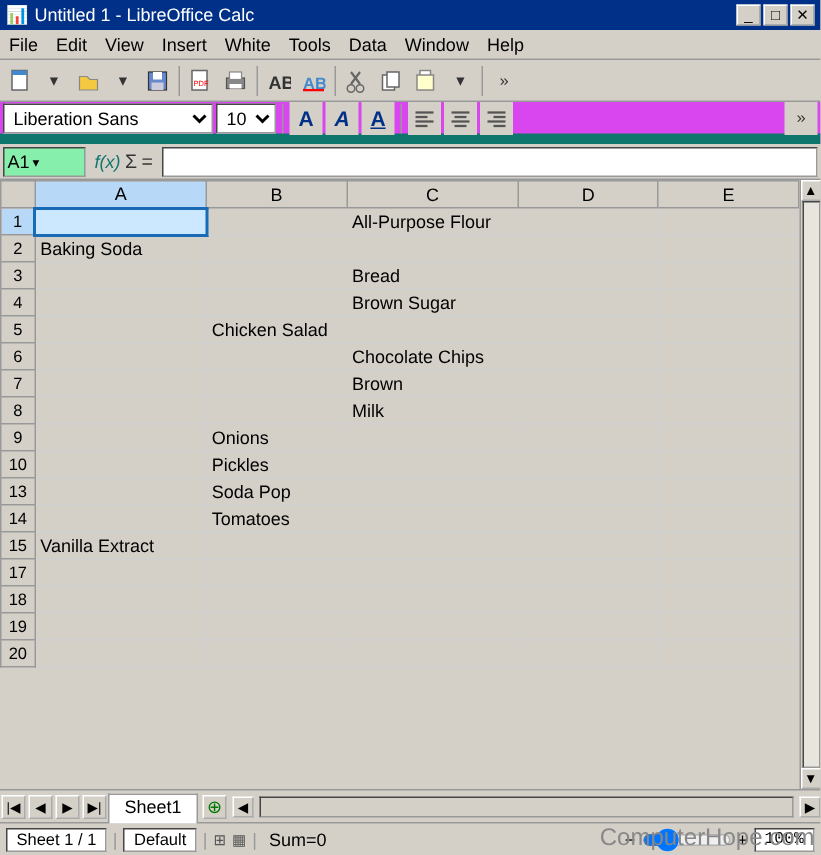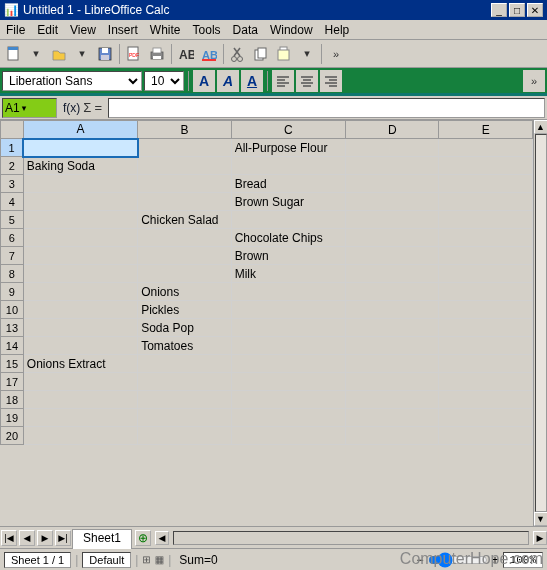--- a/index.html
+++ b/index.html
@@ -70,25 +70,25 @@
       border: 1px solid transparent;
       width: 22px; height: 22px;
       display: flex; align-items: center; justify-content: center;
       cursor: pointer;
       font-size: 11px;
       color: #333;
     }
 
     
     .fmt-toolbar {
-      background: #15803d;
+      background: #d946ef;
       display: flex;
       align-items: center;
       height: 28px;
-      border-bottom: 3px solid #0f766e;
+      border-bottom: 7px solid #0f766e;
       padding: 2px 2px;
       gap: 2px;
     }
     .font-select {
       width: 140px;
       height: 20px;
       font-size: 12px;
       border: 1px inset #999;
       background: white;
       padding: 0 2px;
@@ -119,21 +119,21 @@
       align-items: center;
       height: 24px;
       border-bottom: 1px solid #999;
       padding: 1px 2px;
       gap: 2px;
     }
     .cell-ref {
       width: 55px;
       height: 20px;
       border: 1px inset #999;
-      background: #84cc16;
+      background: #86efac;
       font-size: 12px;
       padding: 0 2px;
       display: flex; align-items: center;
     }
     .formula-icons {
       display: flex; align-items: center; gap: 3px;
       padding: 0 4px;
       font-size: 13px;
       color: #333;
     }
@@ -469,21 +469,21 @@
 
   <div class="tb-btn" style="margin-left:auto;">»</div>
 </div>
 
 <div class="formula-bar">
   <div class="cell-ref">
     <span>A1</span>
     <span style="font-size:9px; margin-left:2px;">▾</span>
   </div>
   <div class="formula-icons">
-    <span style="cursor:pointer; color:#0f172a; font-size:12px; ">f(x)</span>
+    <span style="cursor:pointer; color:#0f766e; font-size:12px; font-style:italic;">f(x)</span>
     <span style="cursor:pointer; color:#333; font-size:13px;">Σ</span>
     <span style="cursor:pointer; color:#333; font-size:13px;">=</span>
   </div>
   <input class="formula-input" type="text" value="" style="">
 </div>
 
 <div class="main-area">
   <div class="grid-scroll-area">
     <div style="flex:1; overflow:hidden;">
       <table class="spreadsheet">
@@ -589,21 +589,21 @@
             <tr>
               <td class="row-header">14</td>
               <td></td>
               <td>Tomatoes</td>
               <td></td>
               <td></td>
               <td></td>
             </tr>
             <tr>
               <td class="row-header">15</td>
-              <td>Onions Extract</td>
+              <td>Vanilla Extract</td>
               <td></td>
               <td></td>
               <td></td>
               <td></td>
             </tr>
             <tr>
               <td class="row-header">17</td>
               <td></td>
               <td></td>
               <td></td>

